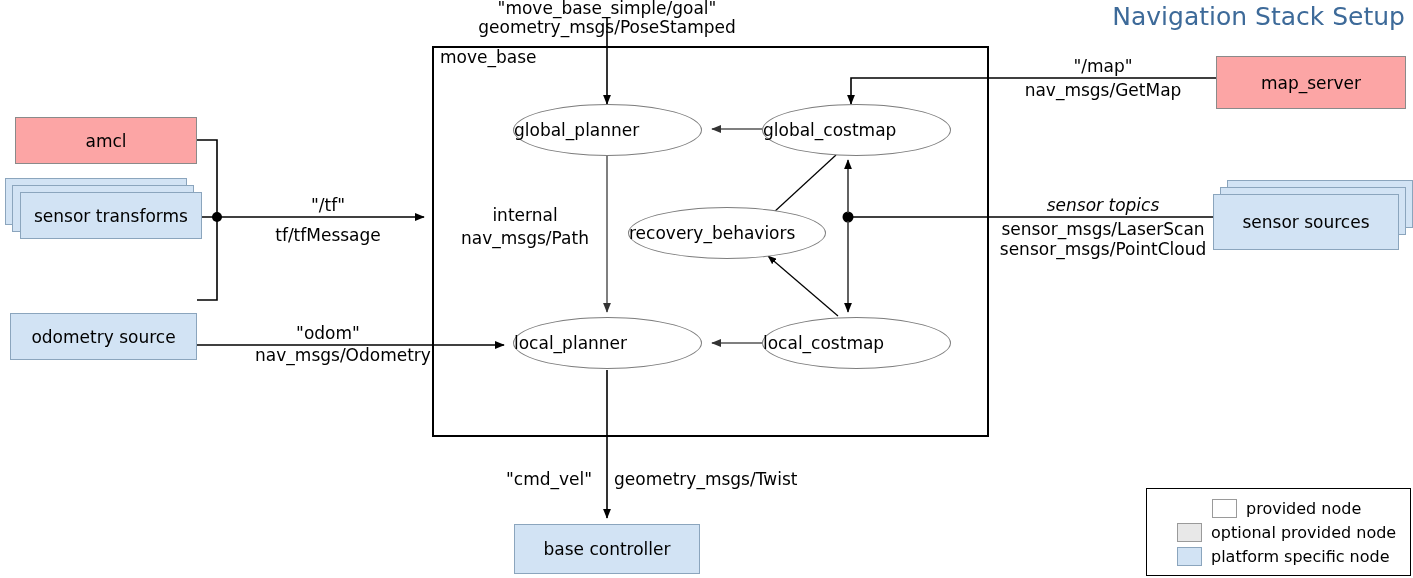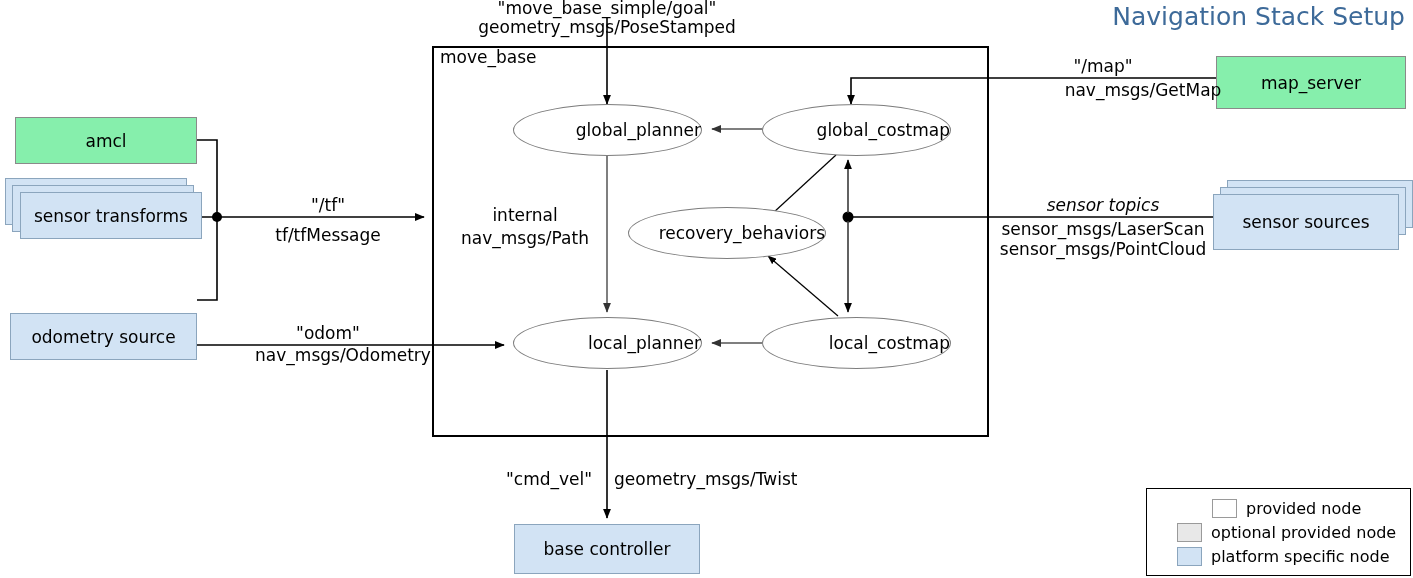--- a/index.html
+++ b/index.html
@@ -4,27 +4,27 @@
 <style>
   html,body{margin:0;padding:0;background:#ffffff;}
   body{width:1413px;height:578px;overflow:hidden;font-family:"DejaVu Sans","Liberation Sans",sans-serif;}
   #stage{position:relative;width:1413px;height:578px;}
   svg.layer{position:absolute;left:0;top:0;width:1413px;height:578px;}
   .txt{position:absolute;white-space:pre;color:#000;font-size:17px;line-height:20px;}
   .ctr{transform:translateX(-50%);text-align:center;}
   .title{position:absolute;right:8px;top:2px;font-size:25px;color:#3d6a99;white-space:nowrap;}
   .node{position:absolute;box-sizing:border-box;border:1px solid #8a8a8a;
         display:flex;align-items:center;justify-content:center;font-size:17px;color:#000;}
-  .node.optional{background:#86efac;}
+  .node.optional{background:#fca5a5;}
   .node.platform{background:#d2e3f4;border-color:#8ba5bd;}
   .stackwrap{position:absolute;}
   .stackwrap .card{position:absolute;box-sizing:border-box;border:1px solid #8ba5bd;background:#d2e3f4;}
   .stackwrap .card.front{display:flex;align-items:center;justify-content:center;font-size:17px;color:#000;}
   .ell{position:absolute;box-sizing:border-box;border:1px solid #7d7d7d;border-radius:50%;
-       background:#ffffff;display:flex;align-items:center;justify-content:flex-end;font-size:17px;color:#000;}
+       background:#ffffff;display:flex;align-items:center;justify-content:flex-start;font-size:17px;color:#000;}
   .mbbox{position:absolute;box-sizing:border-box;border:2.2px solid #000;background:transparent;}
   .mblabel{position:absolute;font-size:17px;color:#000;}
   .italic{font-style:italic;}
   .legend{position:absolute;box-sizing:border-box;border:1.4px solid #000;background:#fff;}
   .legrow{position:absolute;display:flex;align-items:center;font-size:16px;color:#000;}
   .swatch{width:25px;height:19px;box-sizing:border-box;border:1px solid #9a9a9a;margin-right:9px;}
   .sw-plain{background:#ffffff;}
   .sw-opt{background:#e8e8e8;}
   .sw-plat{background:#d2e3f4;border-color:#8ba5bd;}
 </style>
@@ -139,21 +139,21 @@
   <div class="txt ctr" style="left:607px;top:-2px;">"move_base_simple/goal"</div>
   <div class="txt ctr" style="left:607px;top:17px;">geometry_msgs/PoseStamped</div>
 
   <div class="txt ctr" style="left:328px;top:195px;">"/tf"</div>
   <div class="txt ctr" style="left:328px;top:225px;">tf/tfMessage</div>
 
   <div class="txt ctr" style="left:328px;top:323px;">"odom"</div>
   <div class="txt ctr" style="left:343px;top:345px;">nav_msgs/Odometry</div>
 
   <div class="txt ctr" style="left:1103px;top:56px;">"/map"</div>
-  <div class="txt ctr" style="left:1103px;top:80px;margin-left:40px;">nav_msgs/GetMap</div>
+  <div class="txt ctr" style="left:1103px;top:80px;">nav_msgs/GetMap</div>
 
   <div class="txt ctr italic" style="left:1103px;top:195px;">sensor topics</div>
   <div class="txt ctr" style="left:1103px;top:239px;">sensor_msgs/PointCloud</div>
   <div class="txt ctr" style="left:1103px;top:219px;">sensor_msgs/LaserScan</div>
 
   <div class="txt ctr" style="left:525px;top:205px;text-align:center;">internal</div>
   <div class="txt ctr" style="left:525px;top:228px;">nav_msgs/Path</div>
 
   <div class="txt" style="left:506px;top:469px;">"cmd_vel"</div>
   <div class="txt" style="left:614px;top:469px;">geometry_msgs/Twist</div>

